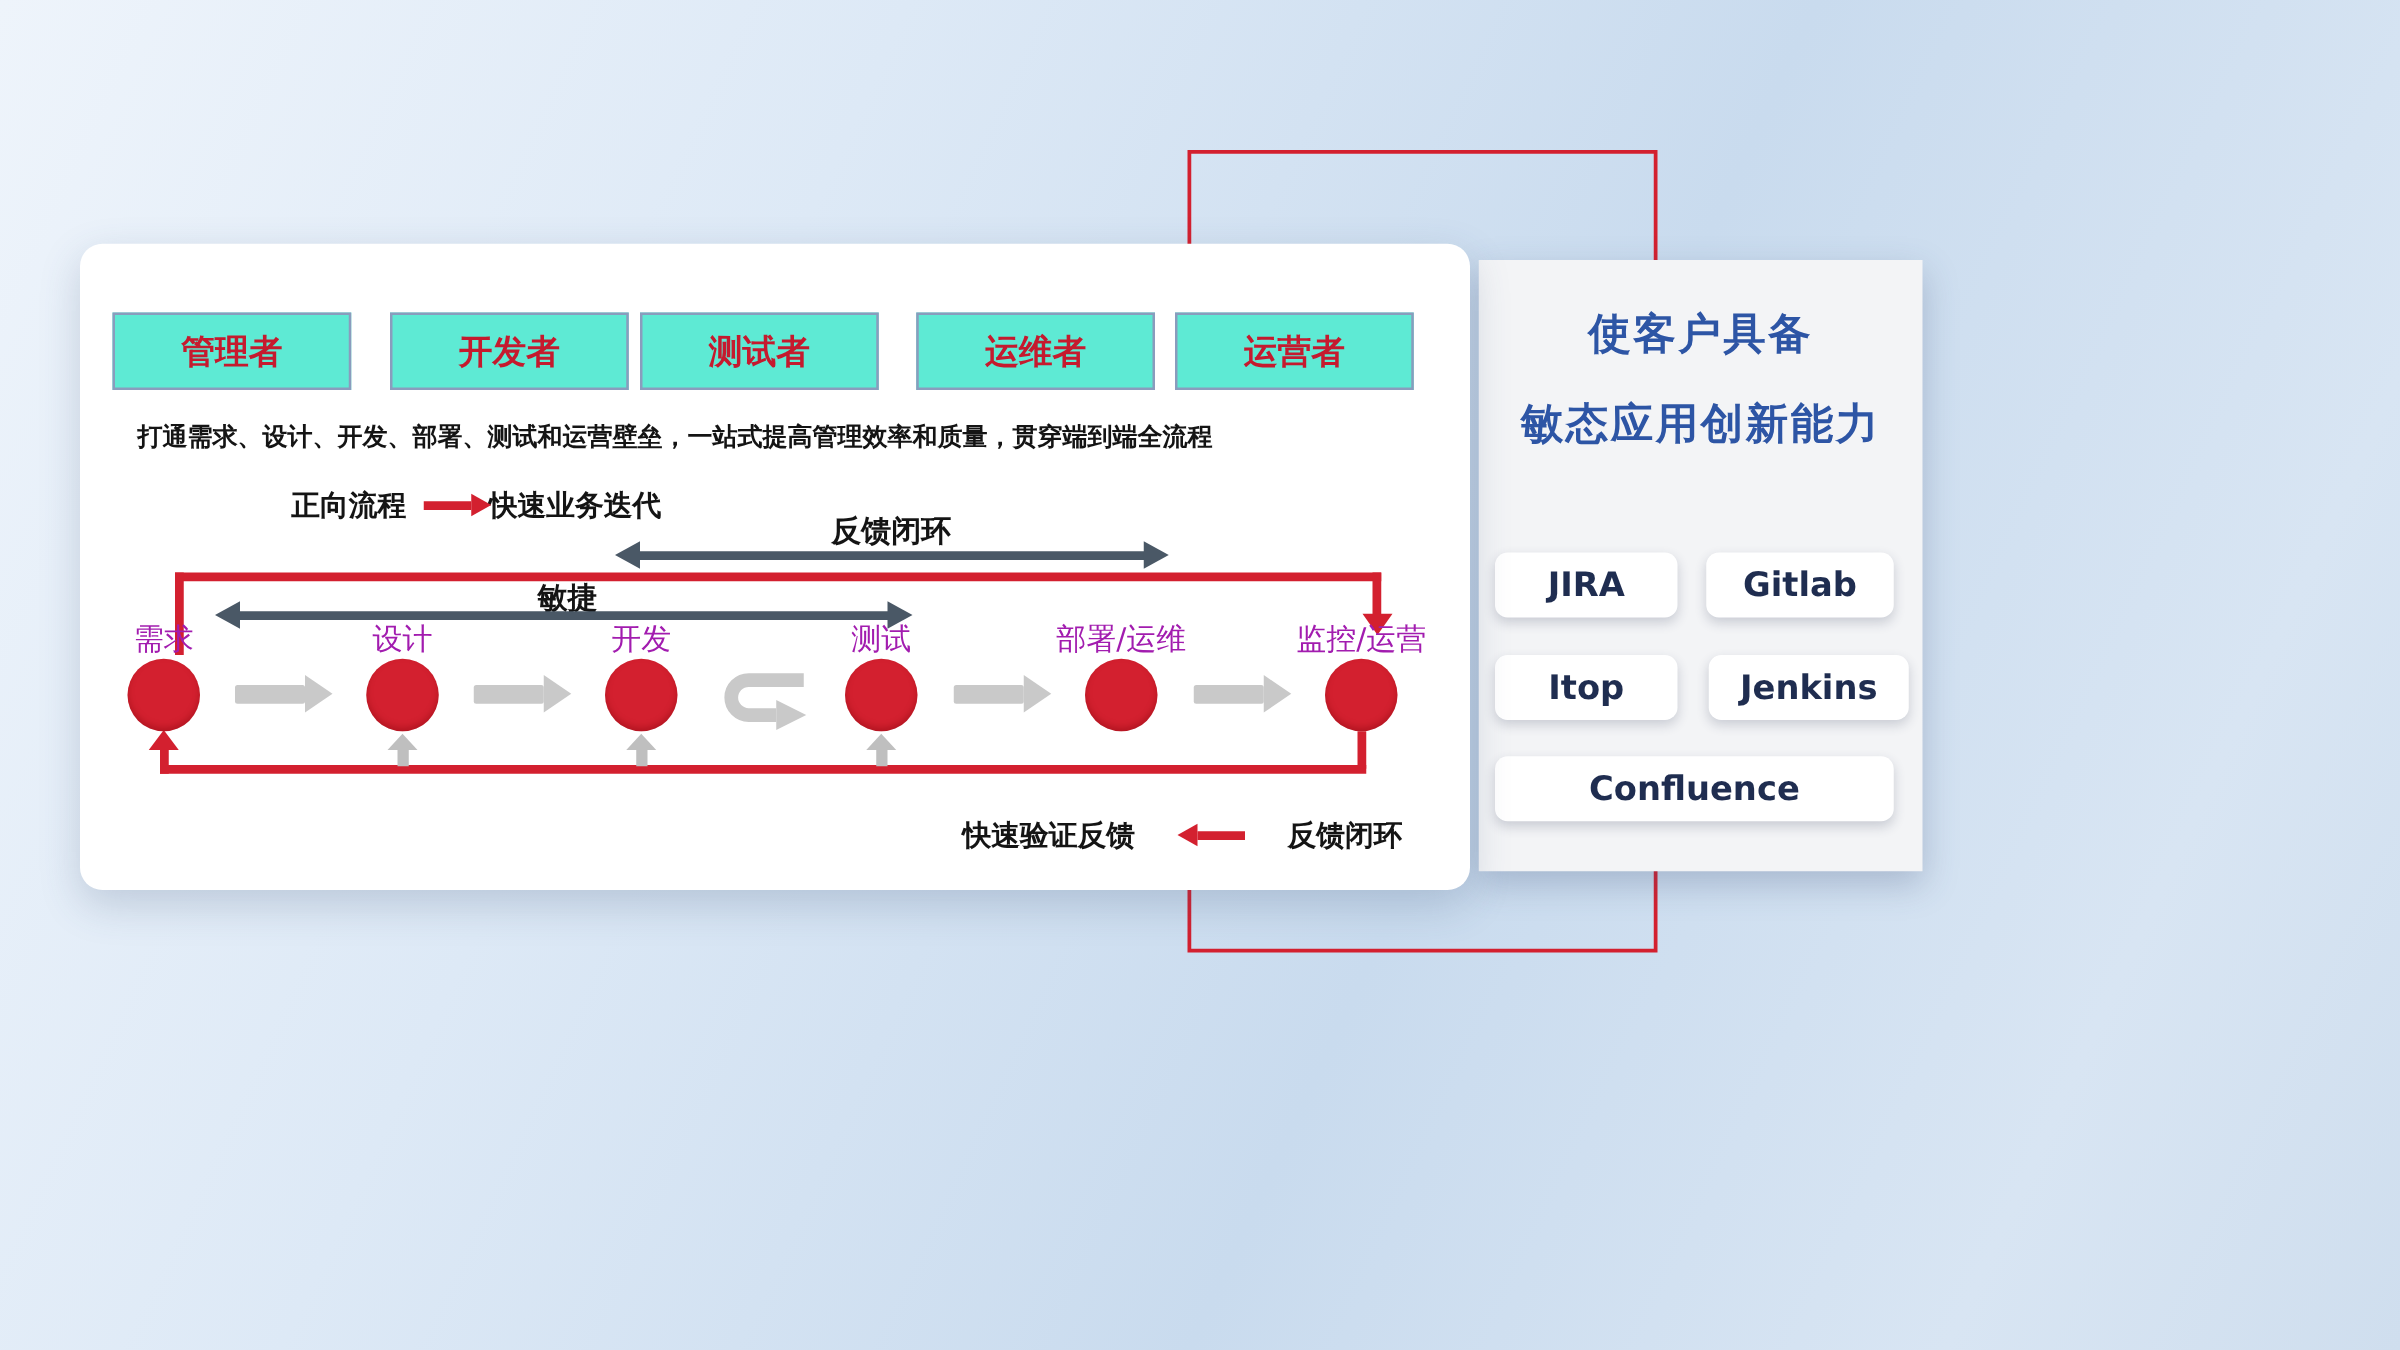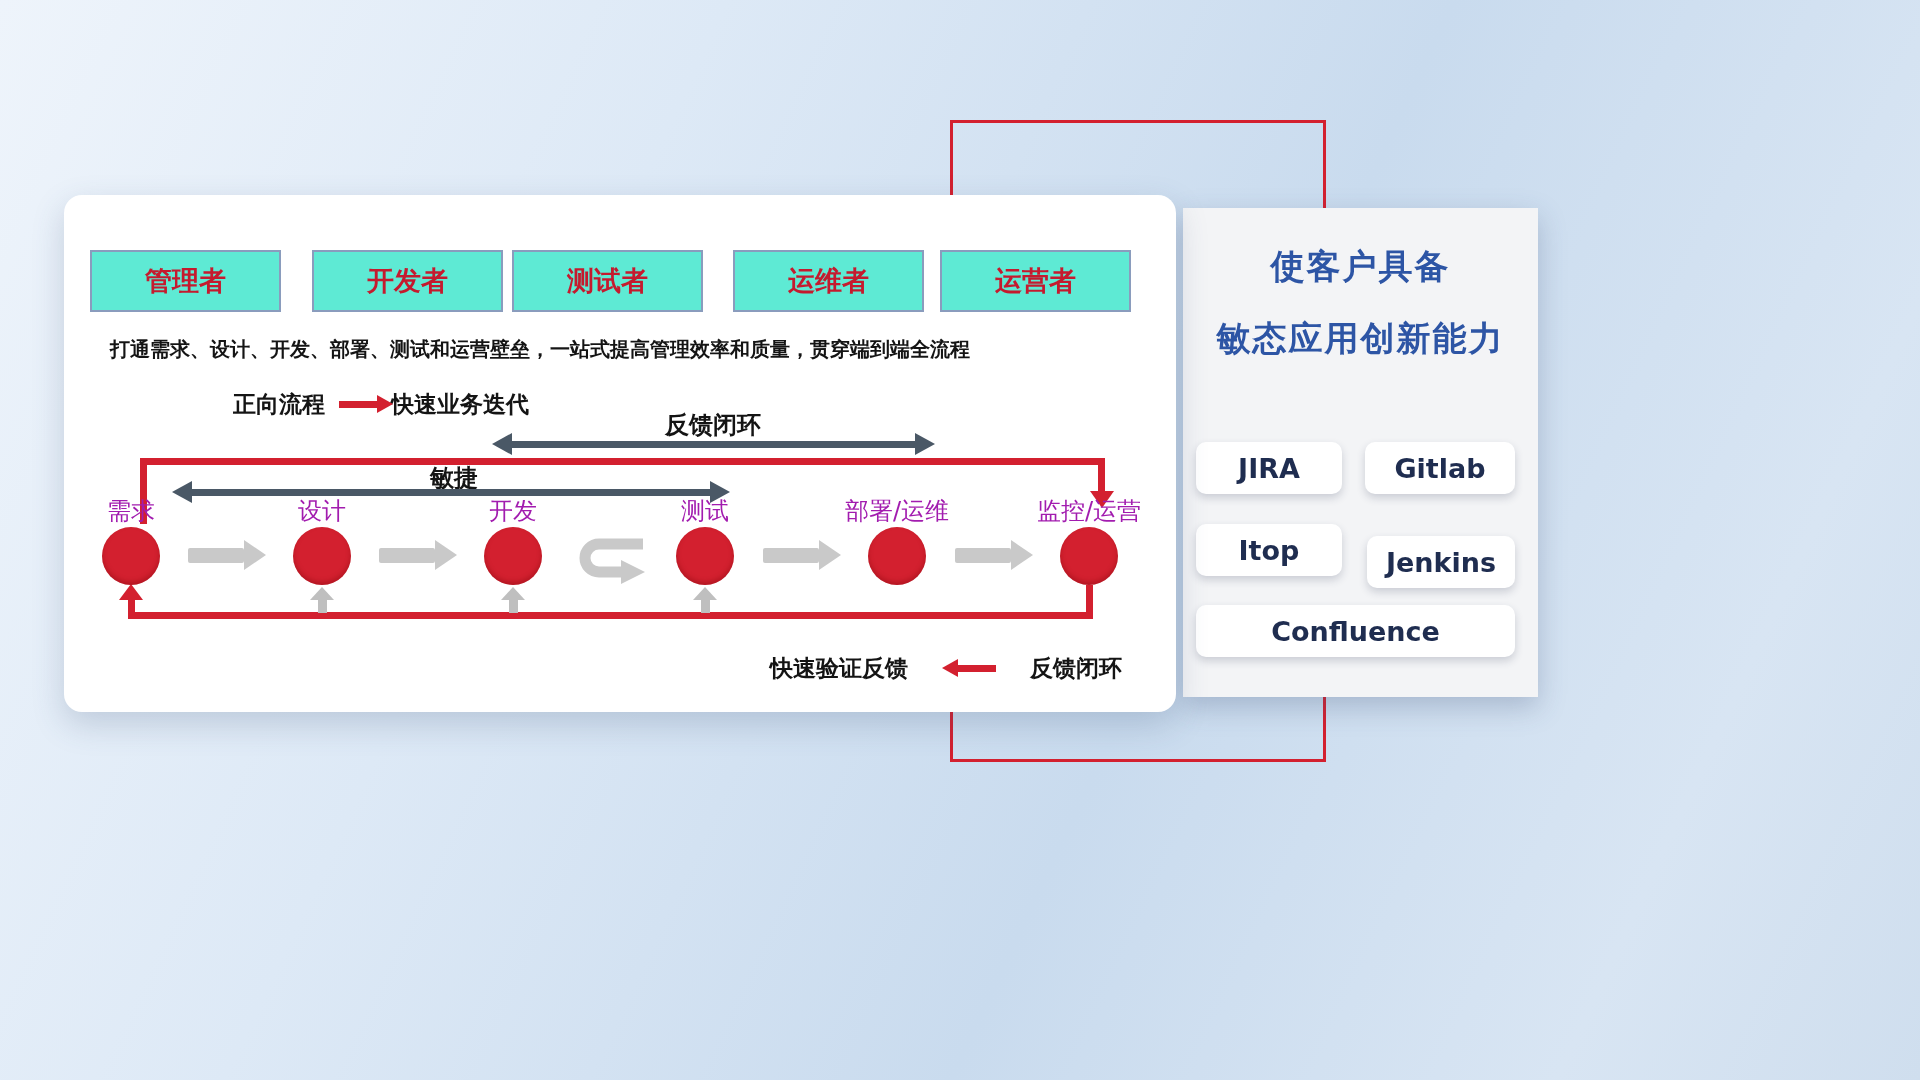--- a/index.html
+++ b/index.html
@@ -112,21 +112,21 @@
   .pt-2 { top: 108px; }
   .tool-btn {
     position: absolute; height: 52px; background: #ffffff; border-radius: 10px;
     box-shadow: 0 4px 9px rgba(40, 50, 80, .2);
     display: flex; align-items: center; justify-content: center;
     font-size: 27px; font-weight: bold; color: #1f2d50; margin-top: 48px;
   }
   .tb-jira { left: 13px; top: 186px; width: 146px; }
   .tb-gitlab { left: 182px; top: 186px; width: 150px; }
   .tb-itop { left: 13px; top: 268px; width: 146px; }
-  .tb-jenkins { left: 184px; top: 280px; width: 148px; }
+  .tb-jenkins { left: 184px; top: 268px; width: 160px; }
   .tb-confluence { left: 13px; top: 349px; width: 319px; }
 </style>
 </head>
 <body>
 
 <div class="stage">
 
   <div class="red-frame"></div>
 
   <div class="main-card">

